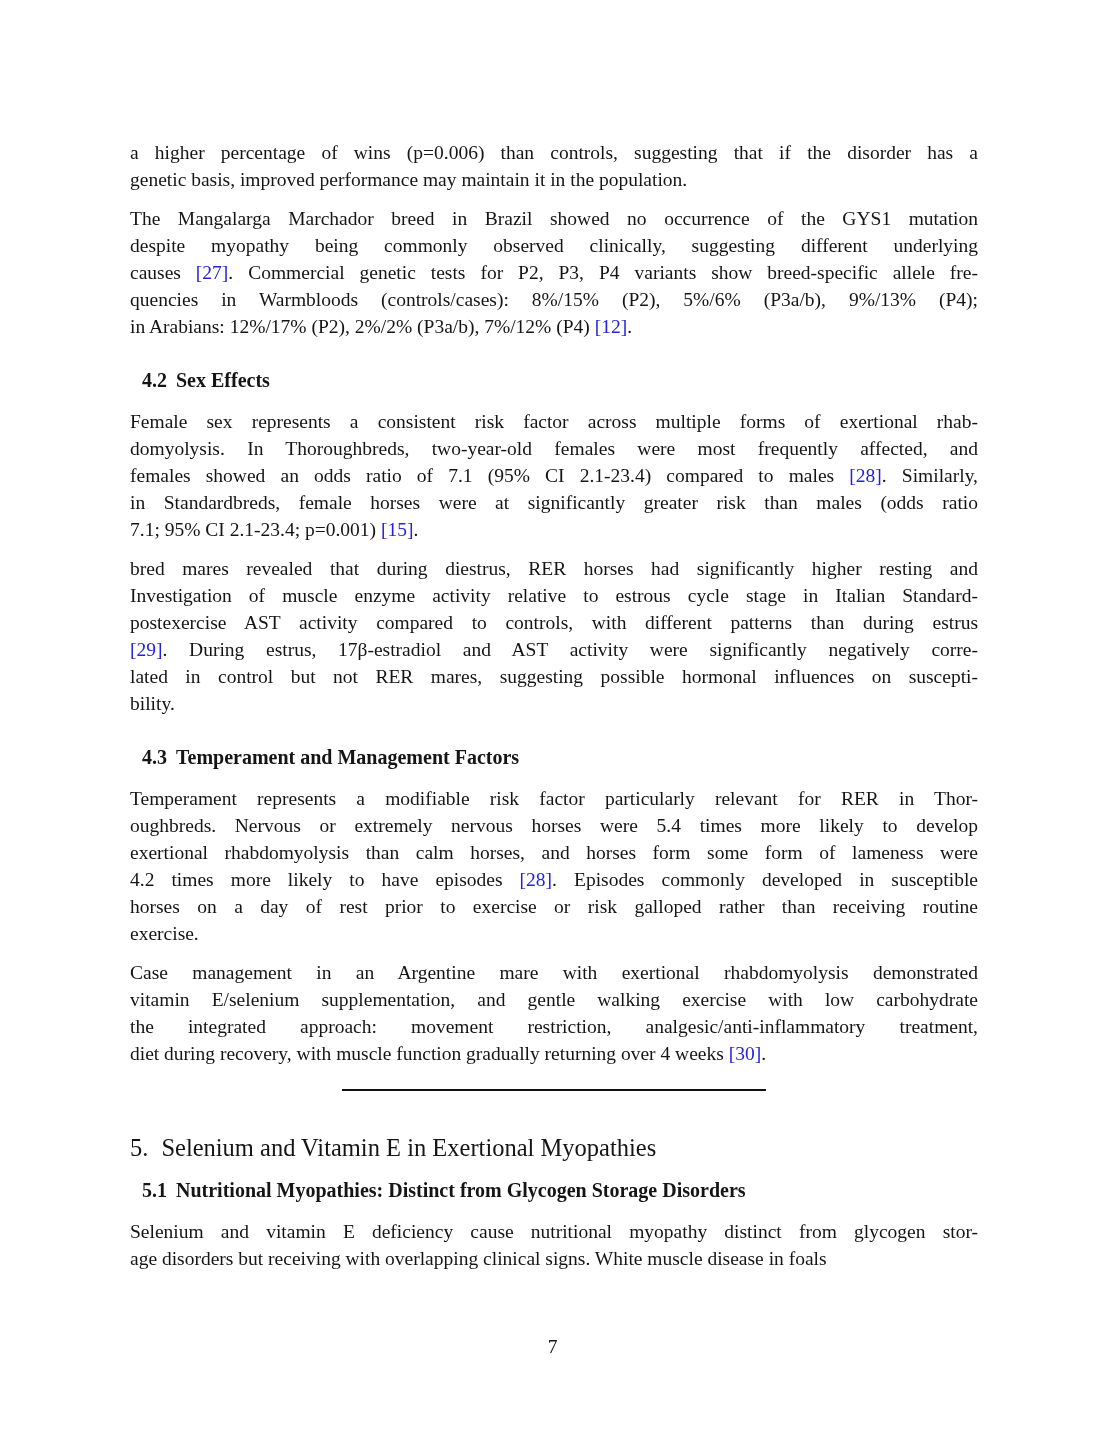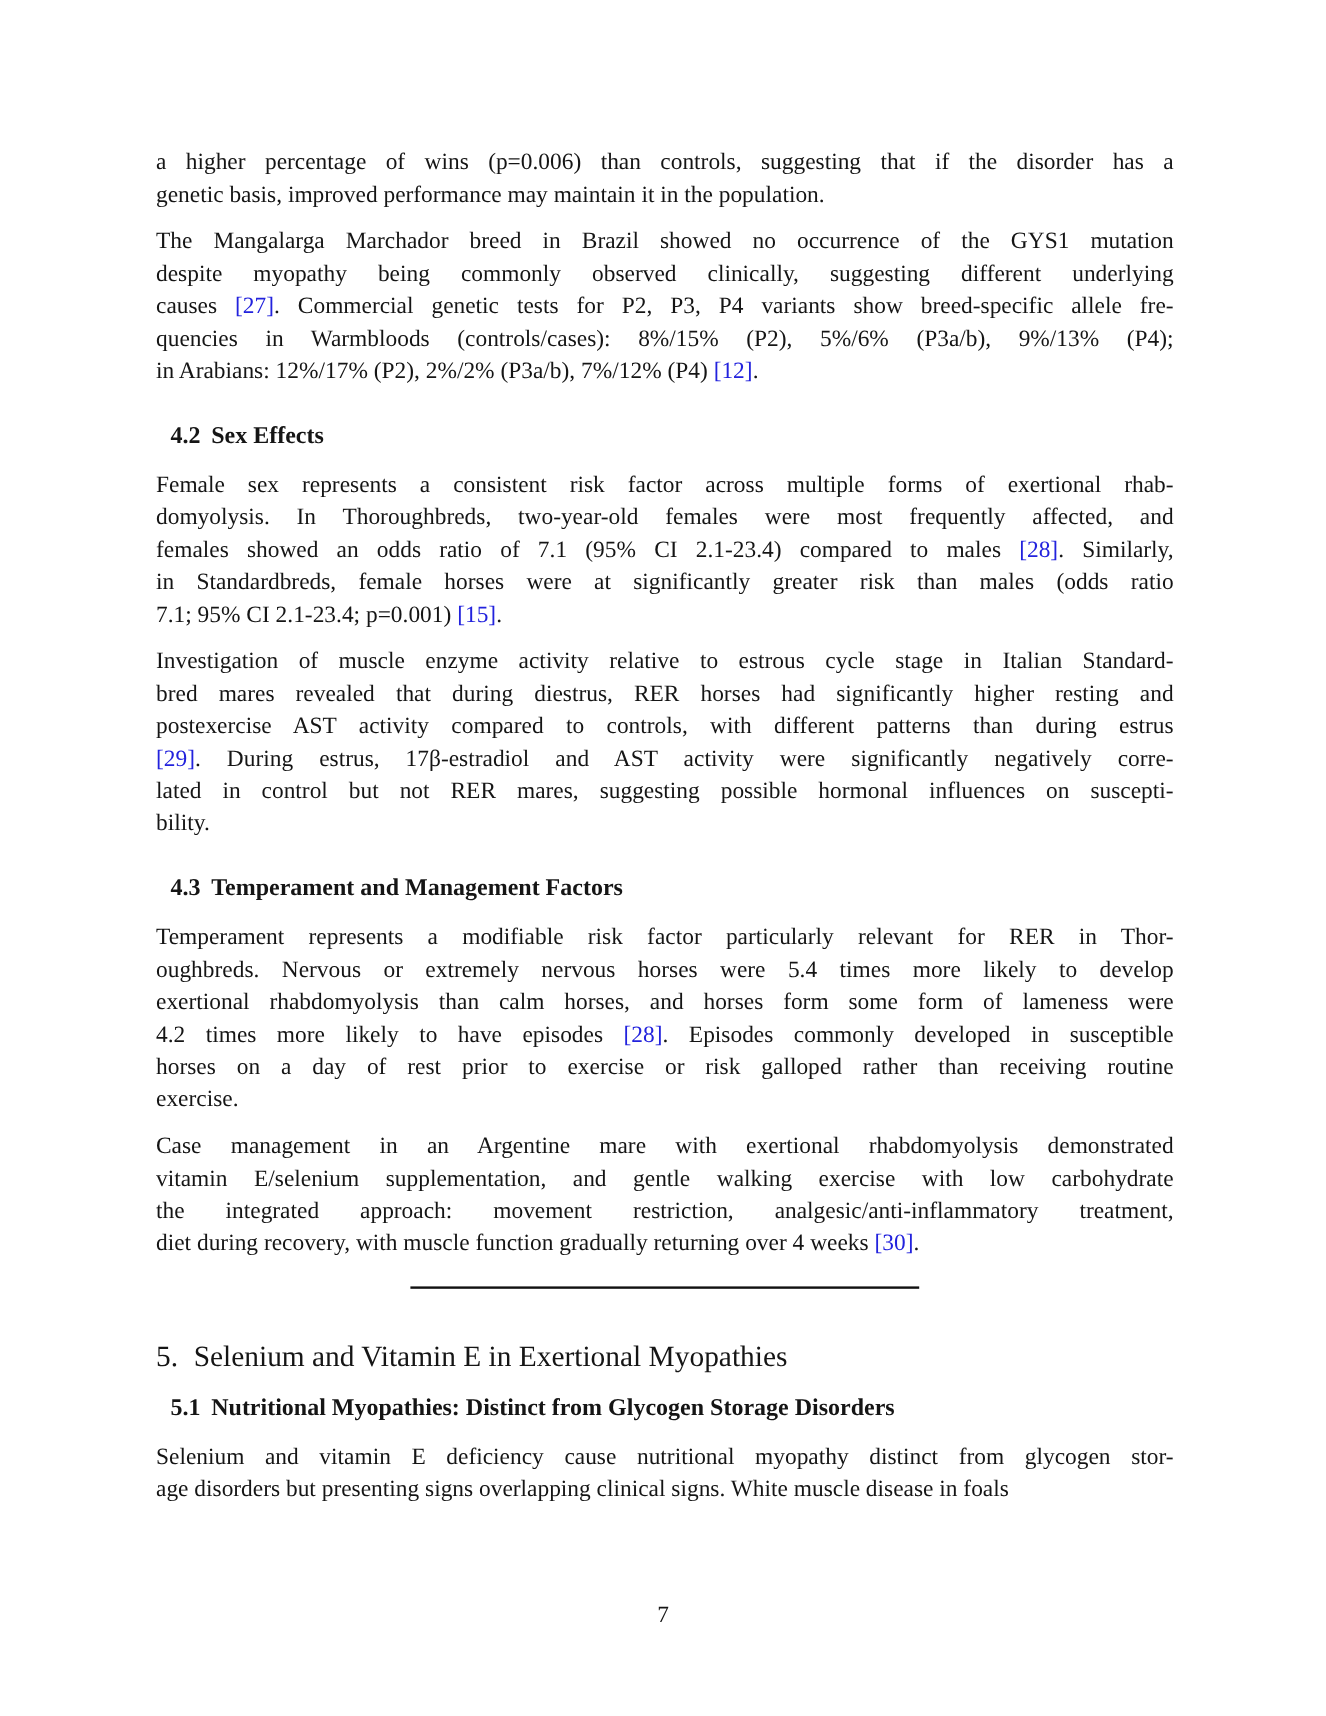--- a/index.html
+++ b/index.html
@@ -12,21 +12,21 @@
     width: 1105px;
     height: 1430px;
     background: #ffffff;
     color: #151515;
     font-family: "Liberation Serif", "DejaVu Serif", serif;
     overflow: hidden;
   }
   .text-block {
     position: absolute;
     left: 130px;
-    top: 122px;
+    top: 139px;
     width: 848px;
   }
   .paragraph {
     margin: 12px 0 0 0;
     font-size: 19.5px;
     line-height: 27px;
   }
   .paragraph:first-child {
     margin-top: 0;
   }
@@ -96,22 +96,22 @@
       </div>
       <div class="subsection"><span class="hnum">4.2</span><span class="htitle">Sex Effects</span></div>
       <div class="paragraph">
         <div class="line">Female sex represents a consistent risk factor across multiple forms of exertional rhab-</div>
         <div class="line">domyolysis. In Thoroughbreds, two-year-old females were most frequently affected, and</div>
         <div class="line">females showed an odds ratio of 7.1 (95% CI 2.1-23.4) compared to males <span class="cite">[28]</span>. Similarly,</div>
         <div class="line">in Standardbreds, female horses were at significantly greater risk than males (odds ratio</div>
         <div class="line last">7.1; 95% CI 2.1-23.4; p=0.001) <span class="cite">[15]</span>.</div>
       </div>
       <div class="paragraph">
+        <div class="line">bred mares revealed that during diestrus, RER horses had significantly higher resting and</div>
         <div class="line">Investigation of muscle enzyme activity relative to estrous cycle stage in Italian Standard-</div>
-        <div class="line">bred mares revealed that during diestrus, RER horses had significantly higher resting and</div>
         <div class="line">postexercise AST activity compared to controls, with different patterns than during estrus</div>
         <div class="line"><span class="cite">[29]</span>. During estrus, 17β-estradiol and AST activity were significantly negatively corre-</div>
         <div class="line">lated in control but not RER mares, suggesting possible hormonal influences on suscepti-</div>
         <div class="line last">bility.</div>
       </div>
       <div class="subsection"><span class="hnum">4.3</span><span class="htitle">Temperament and Management Factors</span></div>
       <div class="paragraph">
         <div class="line">Temperament represents a modifiable risk factor particularly relevant for RER in Thor-</div>
         <div class="line">oughbreds. Nervous or extremely nervous horses were 5.4 times more likely to develop</div>
         <div class="line">exertional rhabdomyolysis than calm horses, and horses form some form of lameness were</div>
@@ -123,17 +123,17 @@
         <div class="line">Case management in an Argentine mare with exertional rhabdomyolysis demonstrated</div>
         <div class="line">vitamin E/selenium supplementation, and gentle walking exercise with low carbohydrate</div>
         <div class="line">the integrated approach: movement restriction, analgesic/anti-inflammatory treatment,</div>
         <div class="line last">diet during recovery, with muscle function gradually returning over 4 weeks <span class="cite">[30]</span>.</div>
       </div>
       <div class="rule"></div>
       <div class="section"><span class="hnum">5.</span><span class="htitle">Selenium and Vitamin E in Exertional Myopathies</span></div>
       <div class="subsection"><span class="hnum">5.1</span><span class="htitle">Nutritional Myopathies: Distinct from Glycogen Storage Disorders</span></div>
       <div class="paragraph">
         <div class="line">Selenium and vitamin E deficiency cause nutritional myopathy distinct from glycogen stor-</div>
-        <div class="line last">age disorders but presenting signs overlapping clinical signs. White muscle disease in foals</div>
+        <div class="line last">age disorders but receiving with overlapping clinical signs. White muscle disease in foals</div>
       </div>
     </main>
   <footer class="page-number">7</footer>
 </div>
 
 </body></html>

